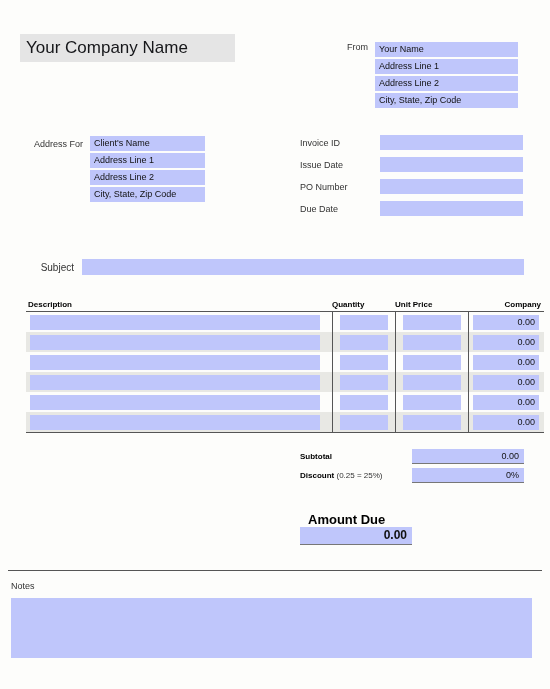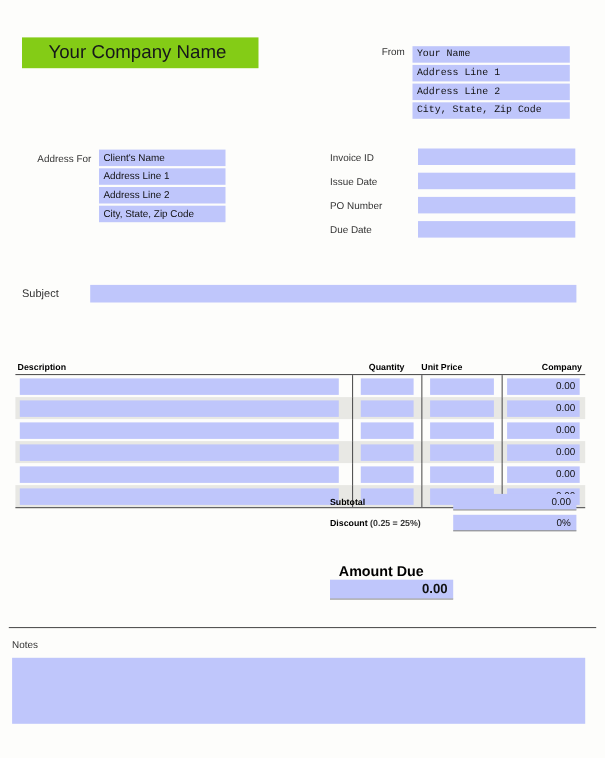--- a/index.html
+++ b/index.html
@@ -35,24 +35,24 @@
   .fld.empty { color: transparent; }
 
   
   .company-name {
     position: absolute;
     left: 20px;
     top: 34px;
     width: 215px;
     height: 28px;
     line-height: 28px;
-    background: #84cc16;
+    background: #e5e5e5;
     font-size: 17px;
     color: #16171a;
-    padding: 0 24px;
+    padding: 0 6px;
     box-sizing: border-box;
     white-space: nowrap;
     overflow: hidden;
   }
 
   
   .from-block {
     position: absolute;
     left: 330px;
     top: 42px;
@@ -63,21 +63,21 @@
     margin-bottom: 2px;
   }
   .from-label {
     width: 45px;
     text-align: right;
     font-size: 9px;
     color: #333;
     padding-right: 7px;
     box-sizing: border-box;
   }
-  .from-row .fld { width: 143px; font-family: Liberation Mono, monospace; }
+  .from-row .fld { width: 143px; }
 
   
   .invfor-block {
     position: absolute;
     left: 28px;
     top: 136px;
     width: 215px;
   }
   .invfor-row {
     display: flex;
@@ -120,48 +120,48 @@
   .subject-row {
     position: absolute;
     left: 20px;
     top: 259px;
     width: 512px;
     display: flex;
     align-items: center;
   }
   .subject-label {
     width: 62px;
+    text-align: right;
     font-size: 10px;
     color: #333;
     padding-right: 8px;
     box-sizing: border-box;
   }
   .subject-row .fld { width: 442px; height: 16px; line-height: 16px; }
 
   
   .items {
     position: absolute;
-    left: 14px;
+    left: 26px;
     top: 300px;
     width: 518px;
-    margin-top: 29px;
   }
   .items-head {
     display: flex;
     border-bottom: 1px solid #555;
     padding-bottom: 2px;
   }
   .items-head .cell {
     font-size: 8px;
     font-weight: bold;
     color: #000;
     box-sizing: border-box;
   }
   .col-desc  { width: 306px; padding-left: 2px; }
-  .col-qty   { width: 63px;  text-align: center; border-left: 1px solid #555; }
+  .col-qty   { width: 63px;  border-left: 1px solid #555; }
   .col-price { width: 73px;  text-align: left; border-left: 1px solid #555; }
   .col-amt   { width: 76px;  text-align: right; border-left: 1px solid #555; padding-right: 3px; }
 
   .items-head .col-qty,
   .items-head .col-price,
   .items-head .col-amt { border-left: none; }
 
   .item-row {
     display: flex;
     align-items: center;
@@ -200,21 +200,21 @@
   .tot-label {
     width: 112px;
     text-align: left;
     font-size: 8px;
     font-weight: bold;
     color: #000;
     padding-right: 8px;
     padding-top: 3px;
     box-sizing: border-box;
   }
-  .tot-label .note { font-weight: bold; color: #333; }
+  .tot-label .note { font-weight: normal; color: #333; }
   .tot-val {
     width: 112px;
     border-bottom: 1px solid #777;
   }
   .tot-val .fld {
     width: 100%;
     text-align: right;
     height: 14px;
     line-height: 14px;
     padding-right: 5px;

